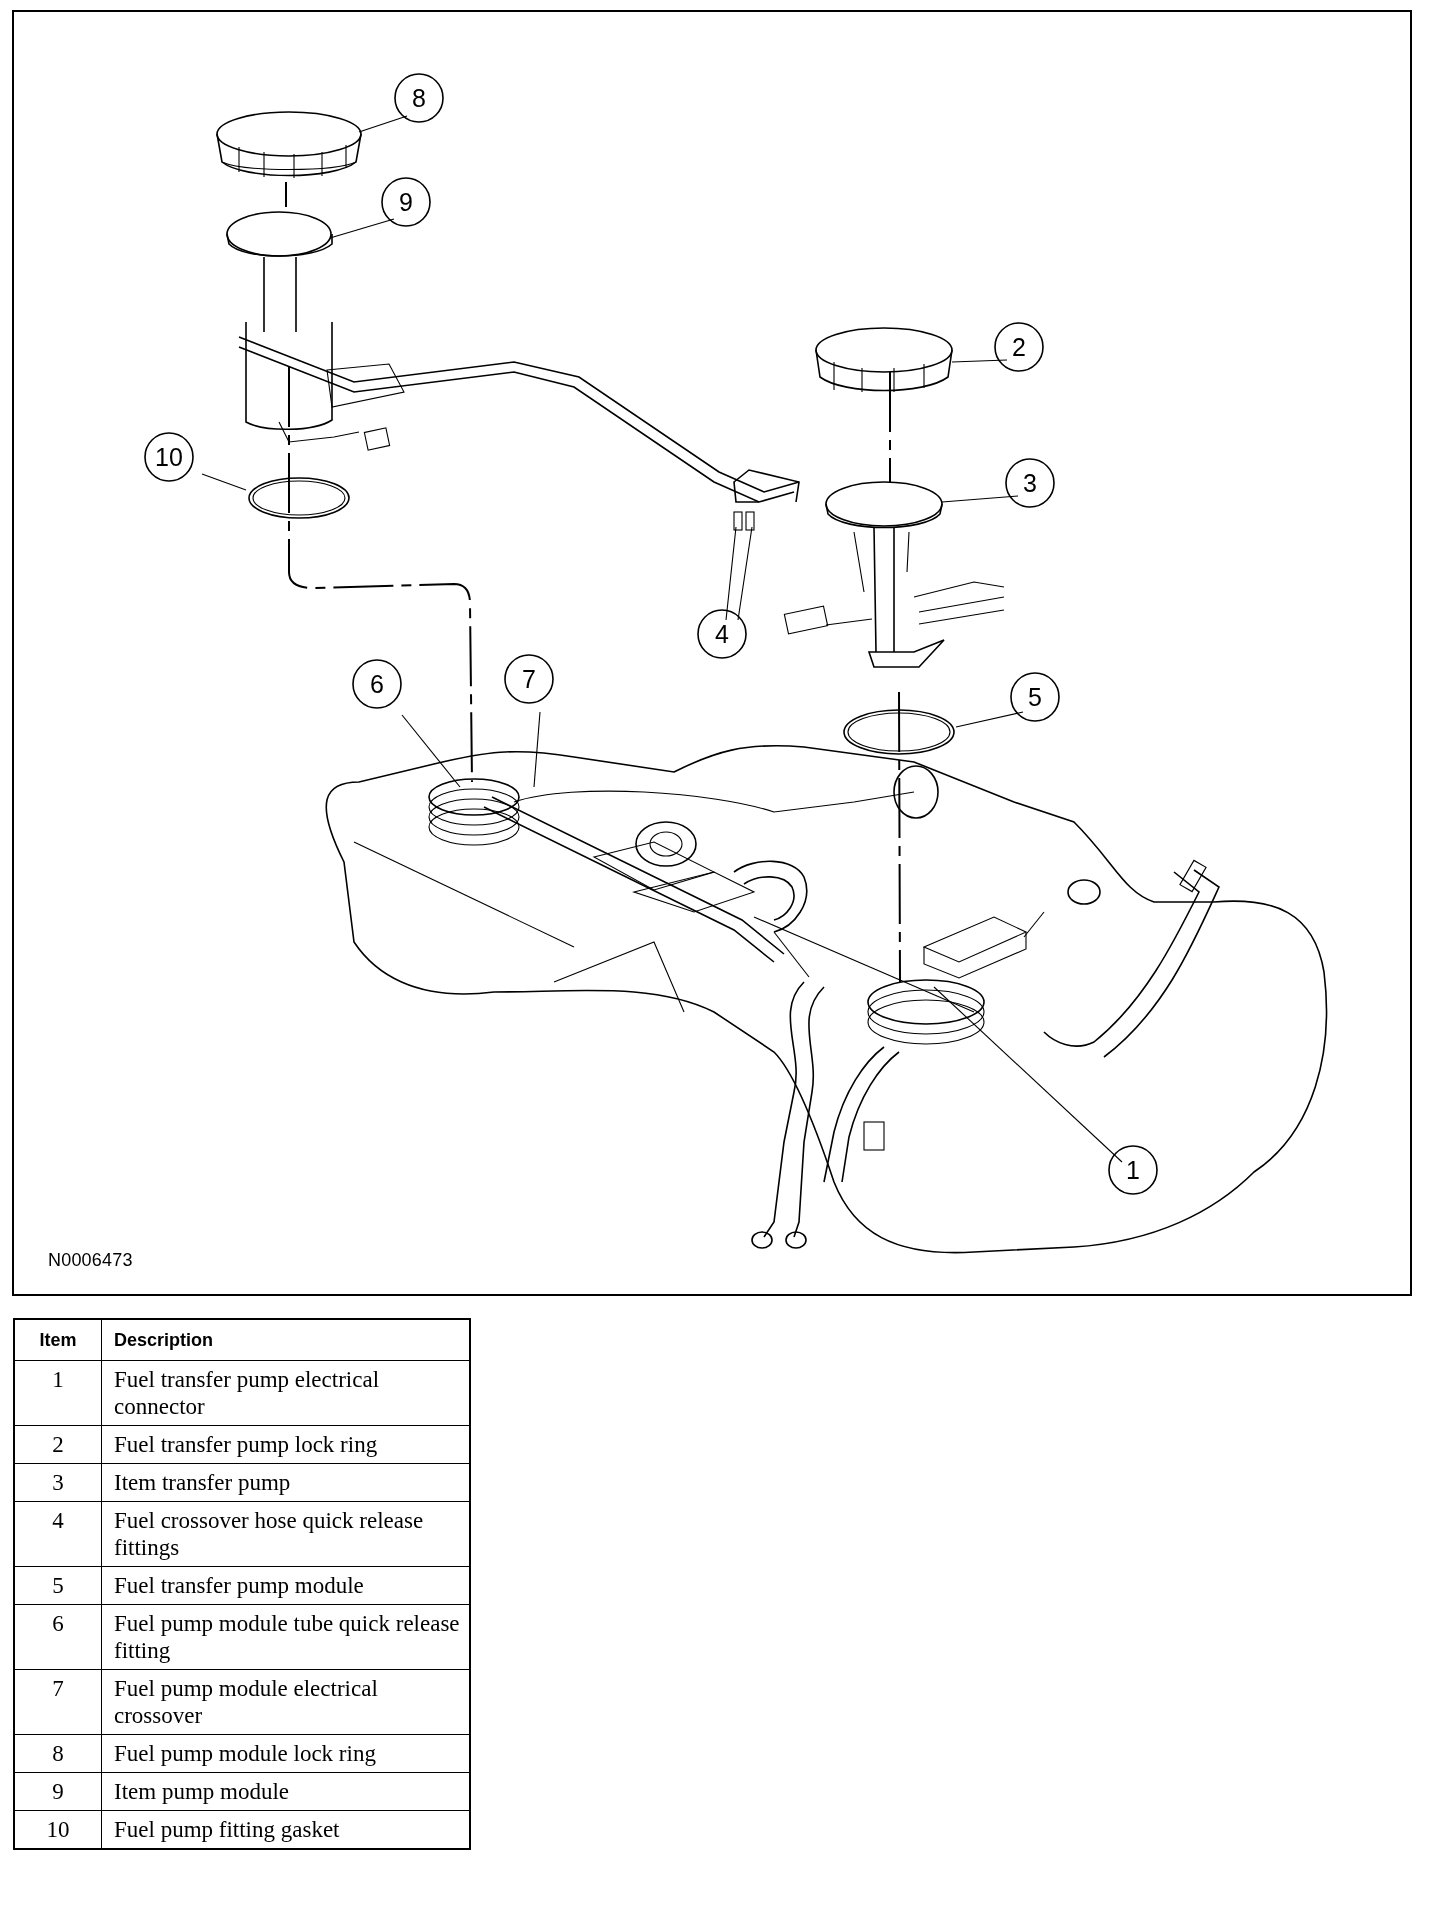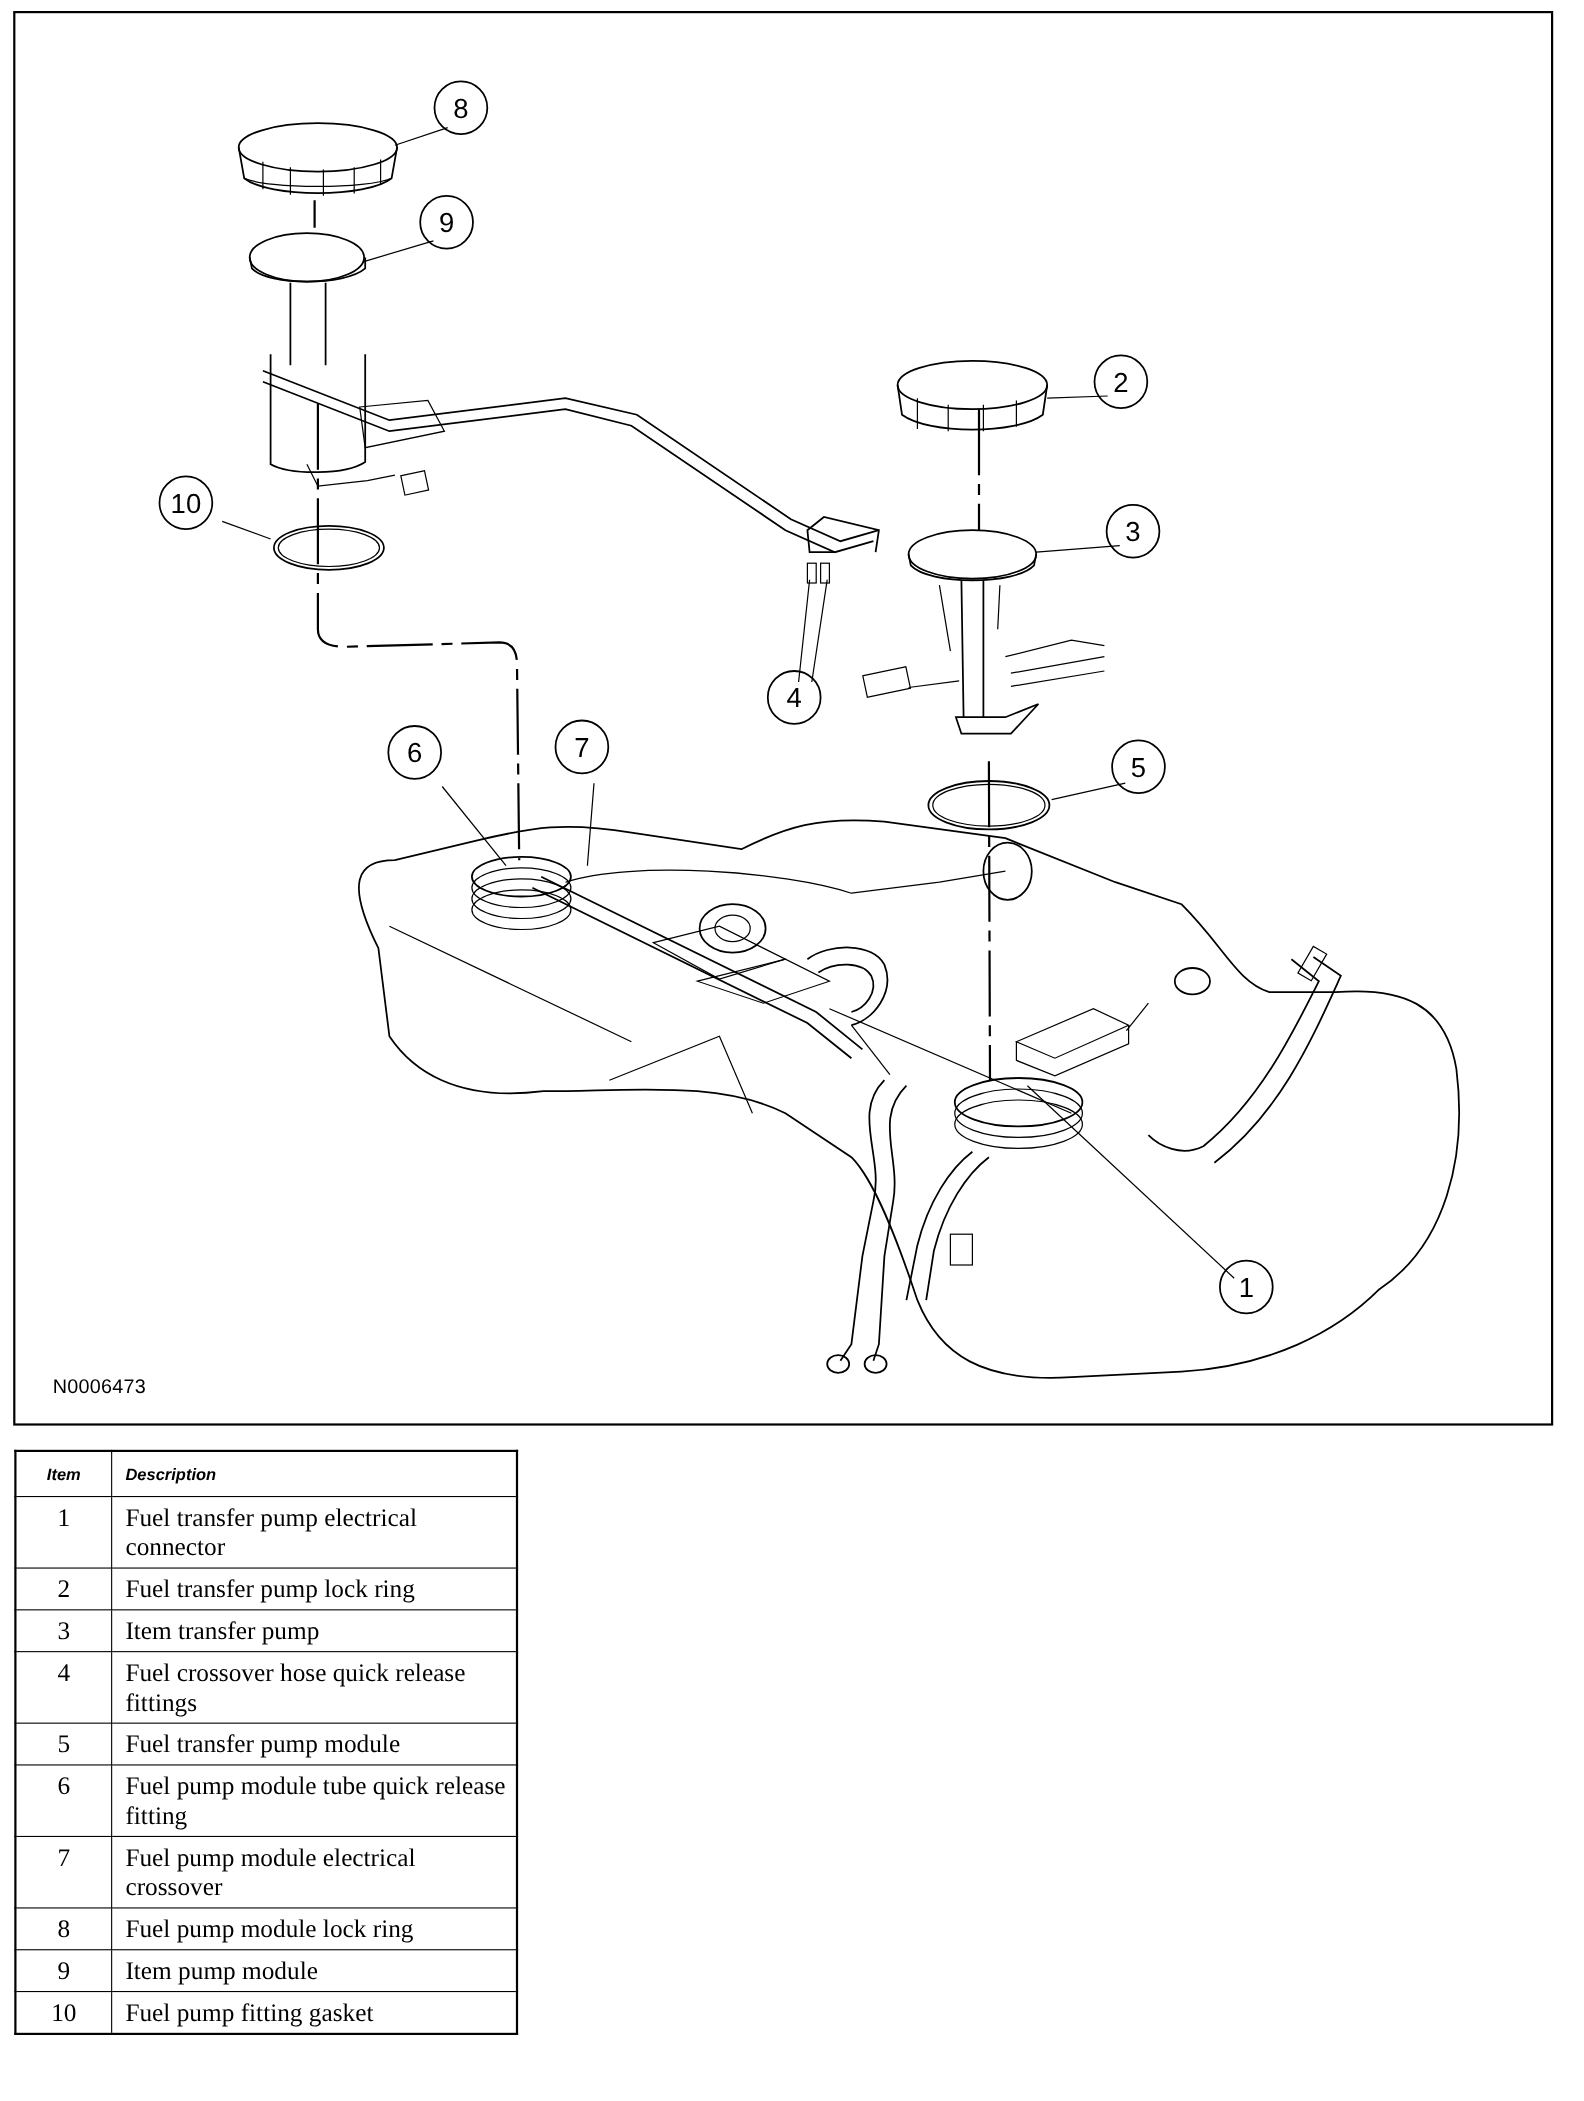--- a/index.html
+++ b/index.html
@@ -3,21 +3,21 @@
 <meta charset="utf-8">
 <style>
   html, body { margin: 0; padding: 0; background: #ffffff; }
   body { width: 1440px; height: 1910px; position: relative; overflow: hidden; font-family: "Liberation Serif", serif; color: #000; }
   #figure { position: absolute; left: 12px; top: 10px; width: 1400px; height: 1286px; border: 2px solid #000; box-sizing: border-box; }
   #figure svg { position: absolute; left: 0; top: 0; width: 1400px; height: 1286px; }
   .fig-code { position: absolute; left: 34px; top: 1238px; font-family: "Liberation Sans", sans-serif; font-size: 18px; letter-spacing: 0.2px; text-align: right; }
   .callout-num { font-family: "Liberation Sans", sans-serif; font-size: 25px; fill: #000; }
   #legend { position: absolute; left: 13px; top: 1318px; border-collapse: collapse; border: 2px solid #000; width: 458px; }
   #legend th, #legend td { border: 1.5px solid #000; padding: 0; vertical-align: top; }
-  #legend th { font-family: "Liberation Sans", sans-serif; font-weight: bold; font-size: 15px; height: 40px; text-align: left; vertical-align: middle; font-style: italic; }
+  #legend th { font-family: "Liberation Sans", sans-serif; font-weight: bold; font-size: 18px; height: 40px; text-align: left; vertical-align: middle; }
   #legend th.col-item { width: 86px; text-align: center; }
   #legend th.col-desc { padding-left: 12px; }
   #legend td { font-size: 23px; line-height: 27px; padding-top: 5px; padding-bottom: 5px; }
   #legend td.item { text-align: center; }
   #legend td.desc { padding-left: 12px; padding-right: 6px; }
   .line { fill: none; stroke: #000; stroke-width: 1.6; }
   .thin { fill: none; stroke: #000; stroke-width: 1.1; }
   .dash { fill: none; stroke: #000; stroke-width: 2; stroke-dasharray: 60 8 10 8; }
 </style>
 </head>

